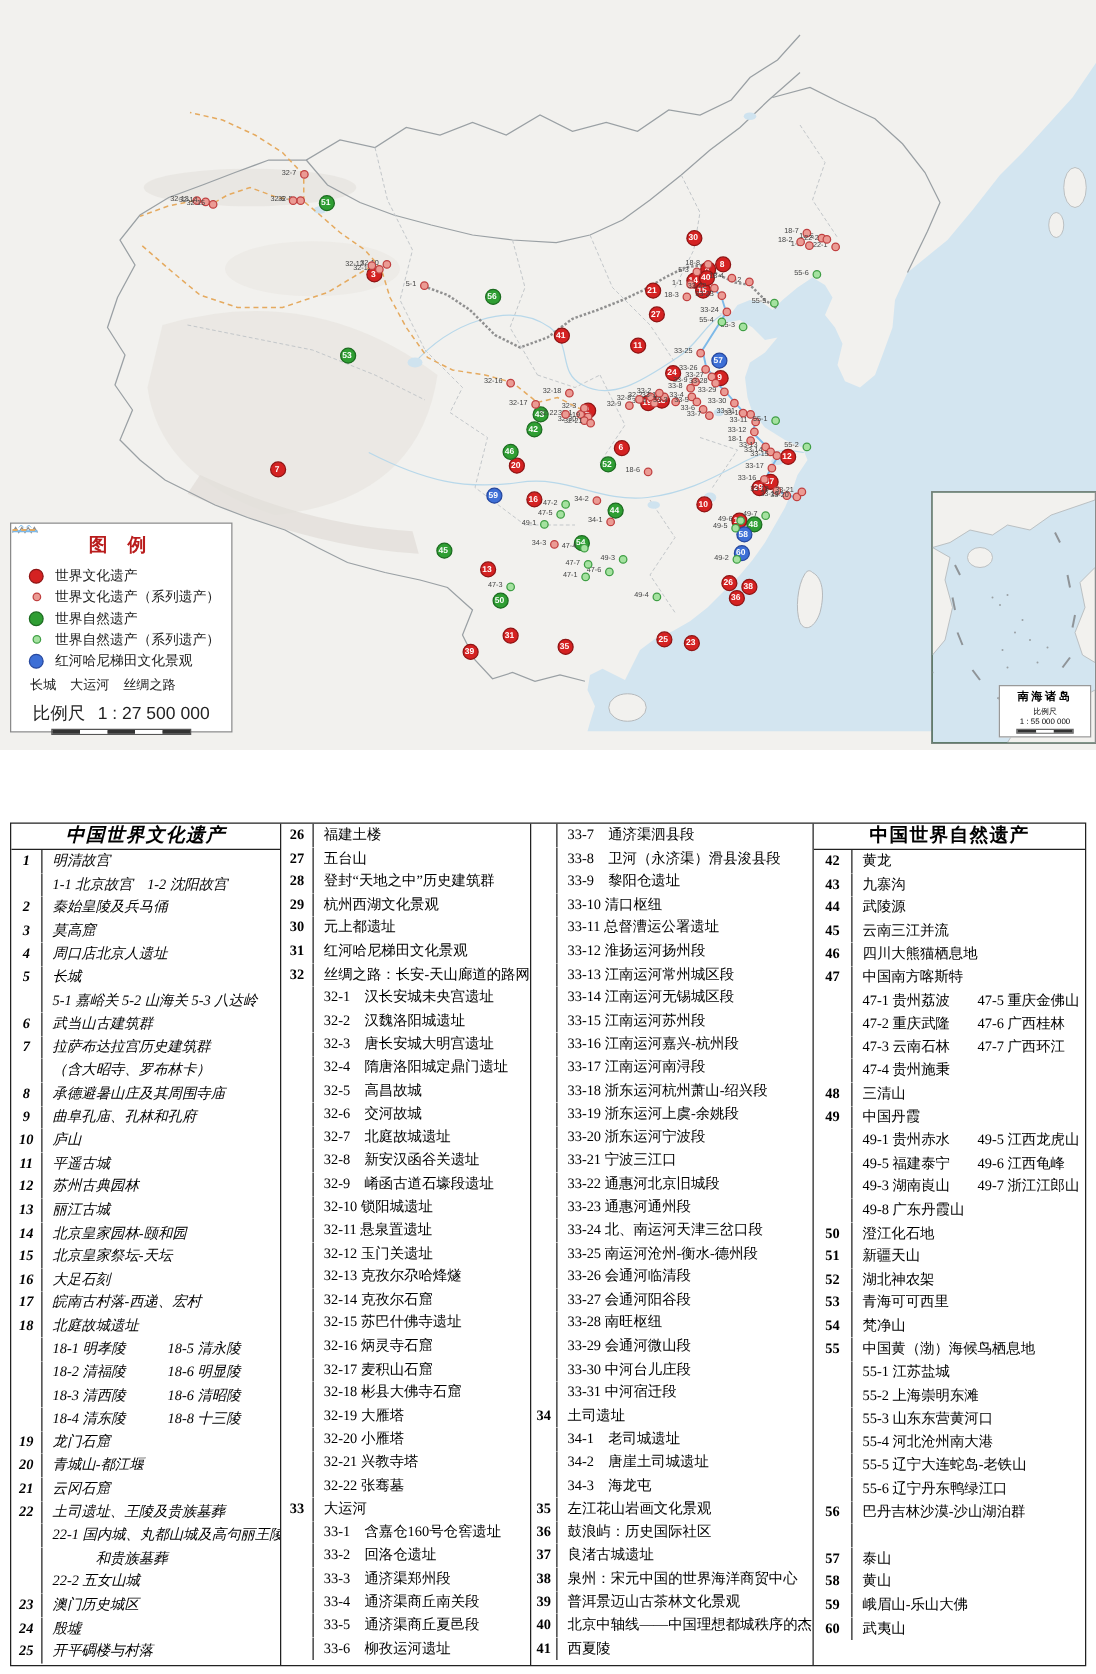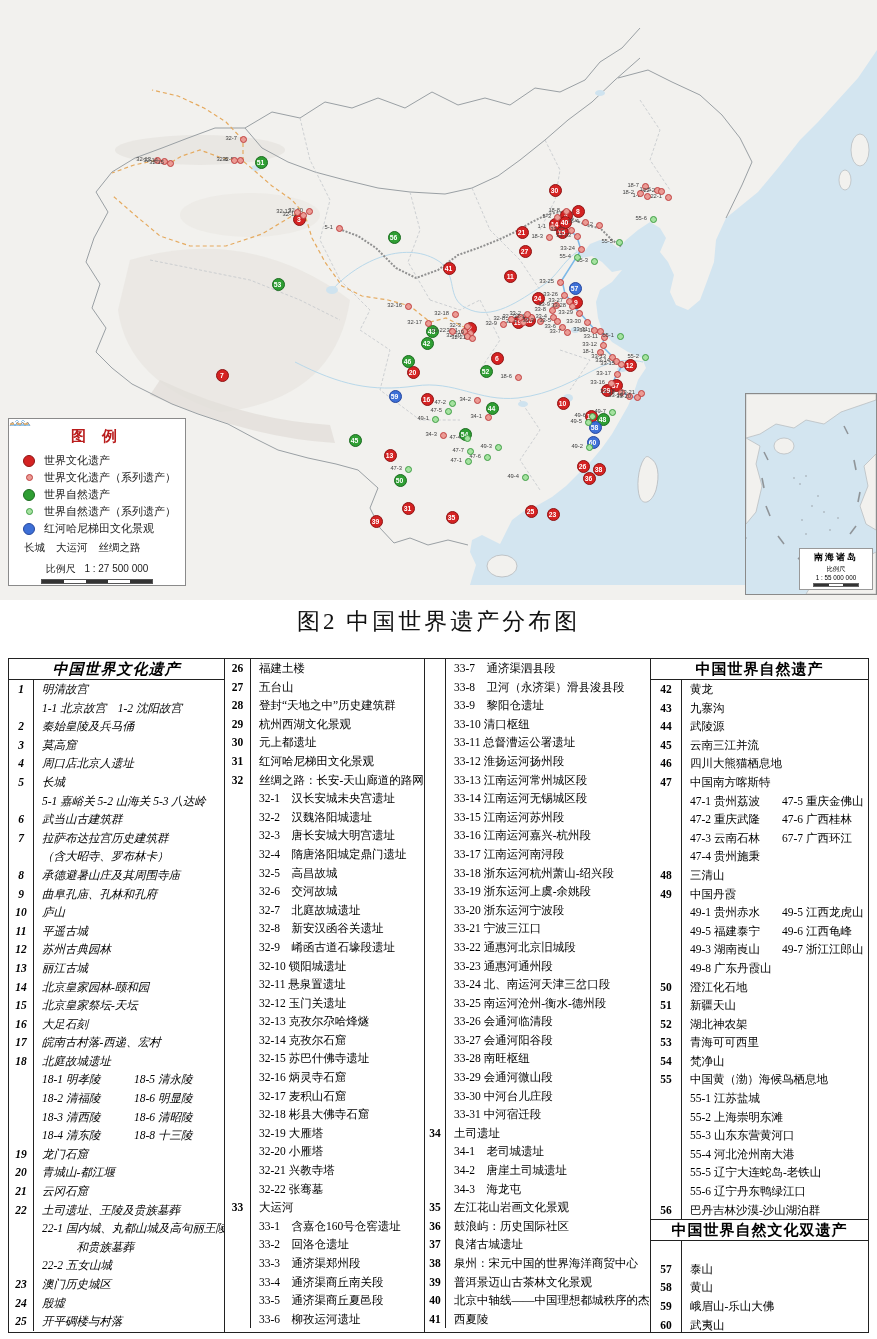--- a/index.html
+++ b/index.html
@@ -28,21 +28,21 @@
   
   #legend{position:absolute;left:8px;top:418px;width:176px;height:166px;background:#fff;
           border:1px solid #8a8a8a;font-family:"Liberation Sans","DejaVu Sans",sans-serif;}
   #legend-title{text-align:center;font-size:15px;font-weight:bold;letter-spacing:6px;
                 margin-top:8px;color:#b91c1c;}
   .lg-row{display:flex;align-items:center;height:17px;margin:0 0 0 14px;font-size:11px;color:#222;}
   .lg-dot{border-radius:50%;margin-right:9px;box-sizing:border-box;flex:none;}
   .lg-lines{display:flex;align-items:center;margin:4px 0 0 12px;font-size:10.5px;color:#222;}
   .lg-lines span.sym{margin-right:3px;display:inline-flex;}
   .lg-lines span.lab{margin-right:8px;}
-  #lg-scale{margin-top:7px;text-align:center;font-size:10px;color:#222;}
+  #lg-scale{margin-top:7px;text-align:center;font-size:14px;color:#222;}
   #lg-bar{margin:3px auto 0;width:110px;height:3px;display:flex;border:0.5px solid #555;}
   #lg-bar i{flex:1;}
   
   #inset{position:absolute;left:745px;top:393px;width:130px;height:200px;border:1px solid #8a8a8a;
          background:#14532d;overflow:hidden;}
   #inset-label{position:absolute;right:3px;bottom:4px;width:72px;background:#fff;border:0.5px solid #999;
          text-align:center;font-family:"Liberation Sans","DejaVu Sans",sans-serif;padding:2px 0;}
   #inset-label .t1{font-size:9px;font-weight:bold;letter-spacing:2px;}
   #inset-label .t2{font-size:7px;transform:scale(0.9);}
   #inset-label .bar{margin:2px auto 0;width:44px;height:2px;display:flex;border:0.5px solid #666;}
@@ -692,21 +692,20 @@
         <div class="t2">1 : 55 000 000</div>
         <div class="bar">
           <i class="seg-b"></i>
             <i class="seg-w"></i>
             <i class="seg-b"></i>
         </div>
       </div>
     </div>
   </div>
 
-  <div id="fig-title">图2  中国世界遗产分布图</div>
 
   <div id="htable">
       <div class="tcol">
         <div class="thead">中国世界文化遗产</div>
         <div class="trow">
           <span class="tnum">1</span>
           <span class="ttxt">明清故宫</span>
         </div>
         <div class="trow">
           <span class="tnum"></span>
@@ -1166,21 +1165,21 @@
         <div class="trow">
           <span class="tnum"></span>
           <span class="ttxt"><span class="t1w">47-1 贵州荔波</span><span class="t2">47-5 重庆金佛山</span></span>
         </div>
         <div class="trow">
           <span class="tnum"></span>
           <span class="ttxt"><span class="t1w">47-2 重庆武隆</span><span class="t2">47-6 广西桂林</span></span>
         </div>
         <div class="trow">
           <span class="tnum"></span>
-          <span class="ttxt"><span class="t1w">47-3 云南石林</span><span class="t2">67-7 广西环江</span></span>
+          <span class="ttxt"><span class="t1w">47-3 云南石林</span><span class="t2">47-7 广西环江</span></span>
         </div>
         <div class="trow">
           <span class="tnum"></span>
           <span class="ttxt">47-4 贵州施秉</span>
         </div>
         <div class="trow">
           <span class="tnum">48</span>
           <span class="ttxt">三清山</span>
         </div>
         <div class="trow">
@@ -1248,21 +1247,20 @@
           <span class="ttxt">55-5 辽宁大连蛇岛-老铁山</span>
         </div>
         <div class="trow">
           <span class="tnum"></span>
           <span class="ttxt">55-6 辽宁丹东鸭绿江口</span>
         </div>
         <div class="trow">
           <span class="tnum">56</span>
           <span class="ttxt">巴丹吉林沙漠-沙山湖泊群</span>
         </div>
-        <div class="thead" style="border-top: 1px solid rgb(34, 34, 34);">中国世界自然文化双遗产</div>
         <div class="trow">
           <span class="tnum"></span>
           <span class="ttxt"></span>
         </div>
         <div class="trow">
           <span class="tnum">57</span>
           <span class="ttxt">泰山</span>
         </div>
         <div class="trow">
           <span class="tnum">58</span>

